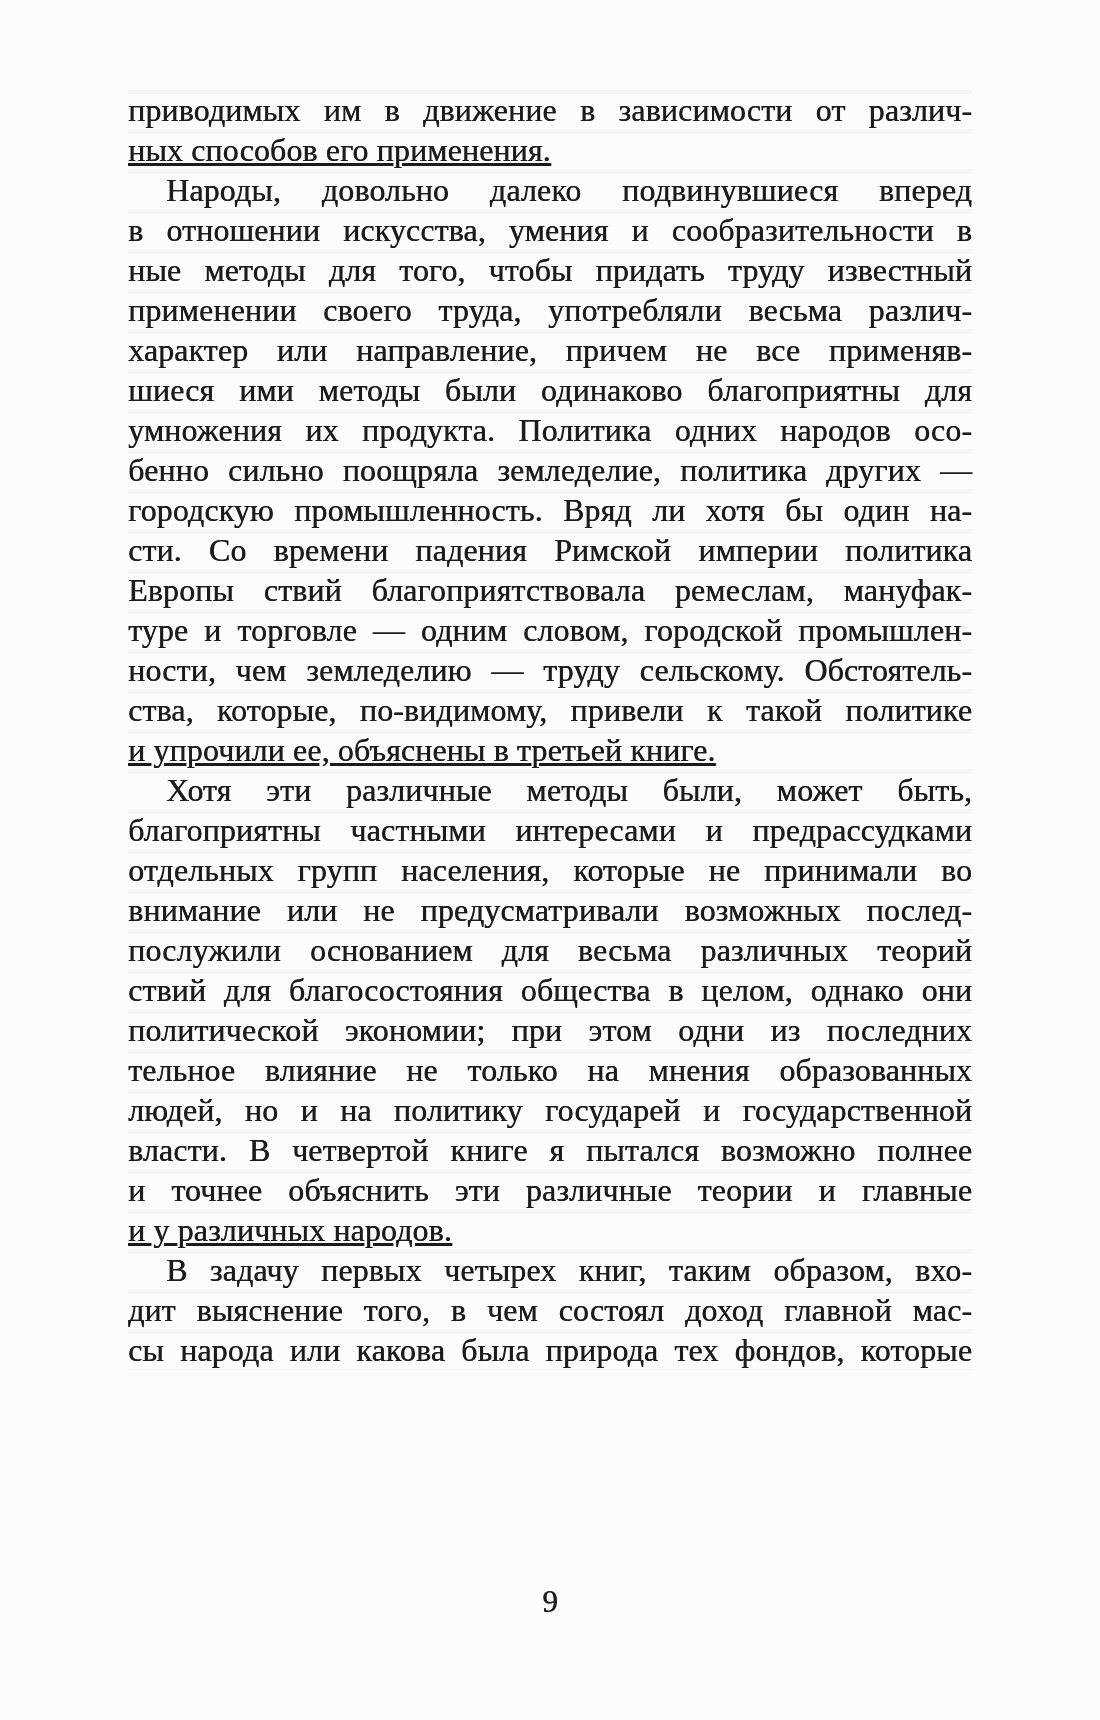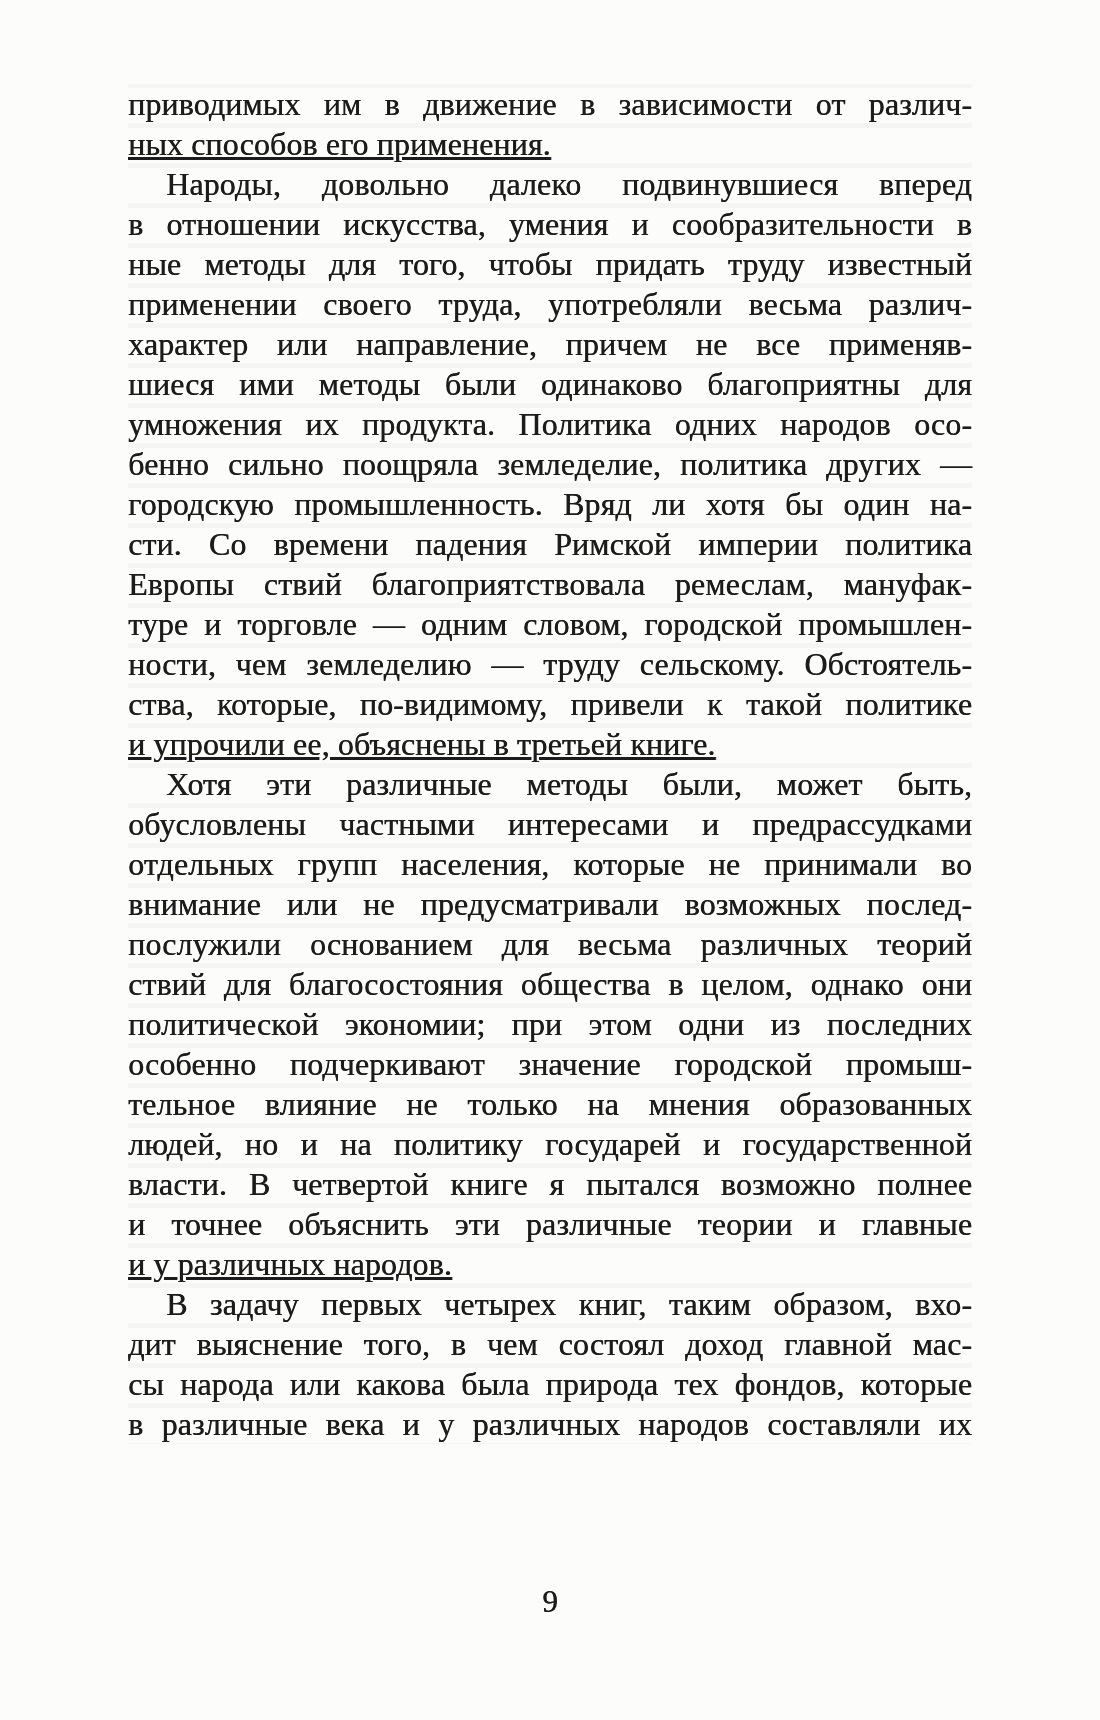--- a/index.html
+++ b/index.html
@@ -16,21 +16,21 @@
     position: relative;
     width: 1100px;
     height: 1720px;
     background: #fcfcfb;
     color: #1c1c1c;
     font-family: "Liberation Serif", "DejaVu Serif", serif;
   }
   .text-block {
     position: absolute;
     left: 128px;
-    top: 84px;
+    top: 90px;
     width: 844px;
     
     background-image: repeating-linear-gradient(
       to bottom,
       rgba(90, 90, 90, 0.045) 0px,
       rgba(90, 90, 90, 0.045) 5px,
       rgba(0, 0, 0, 0) 5px,
       rgba(0, 0, 0, 0) 40px
     );
     background-position: 0 -1px;
@@ -89,34 +89,32 @@
         <div class="line">городскую промышленность. Вряд ли хотя бы один на-</div>
         <div class="line">сти. Со времени падения Римской империи политика</div>
         <div class="line">Европы ствий благоприятствовала ремеслам, мануфак-</div>
         <div class="line">туре и торговле — одним словом, городской промышлен-</div>
         <div class="line">ности, чем земледелию — труду сельскому. Обстоятель-</div>
         <div class="line">ства, которые, по-видимому, привели к такой политике</div>
         <div class="line para-end">и упрочили ее, объяснены в третьей книге.</div>
       </div>
       <div class="para">
         <div class="line first-line">Хотя эти различные методы были, может быть,</div>
-        <div class="line">обусловлены частными интересами и предрассудками</div>
+        <div class="line">благоприятны частными интересами и предрассудками</div>
         <div class="line">отдельных групп населения, которые не принимали во</div>
         <div class="line">внимание или не предусматривали возможных послед-</div>
         <div class="line">послужили основанием для весьма различных теорий</div>
         <div class="line">ствий для благосостояния общества в целом, однако они</div>
         <div class="line">политической экономии; при этом одни из последних</div>
-        <div class="line">особенно подчеркивают значение городской промыш-</div>
         <div class="line">тельное влияние не только на мнения образованных</div>
         <div class="line">людей, но и на политику государей и государственной</div>
         <div class="line">власти. В четвертой книге я пытался возможно полнее</div>
         <div class="line">и точнее объяснить эти различные теории и главные</div>
         <div class="line para-end">и у различных народов.</div>
       </div>
       <div class="para">
         <div class="line first-line">В задачу первых четырех книг, таким образом, вхо-</div>
         <div class="line">дит выяснение того, в чем состоял доход главной мас-</div>
         <div class="line">сы народа или какова была природа тех фондов, которые</div>
-        <div class="line">в различные века и у различных народов составляли их</div>
       </div>
     </div>
   <div class="page-number">9</div>
 </div>
 
 </body></html>

